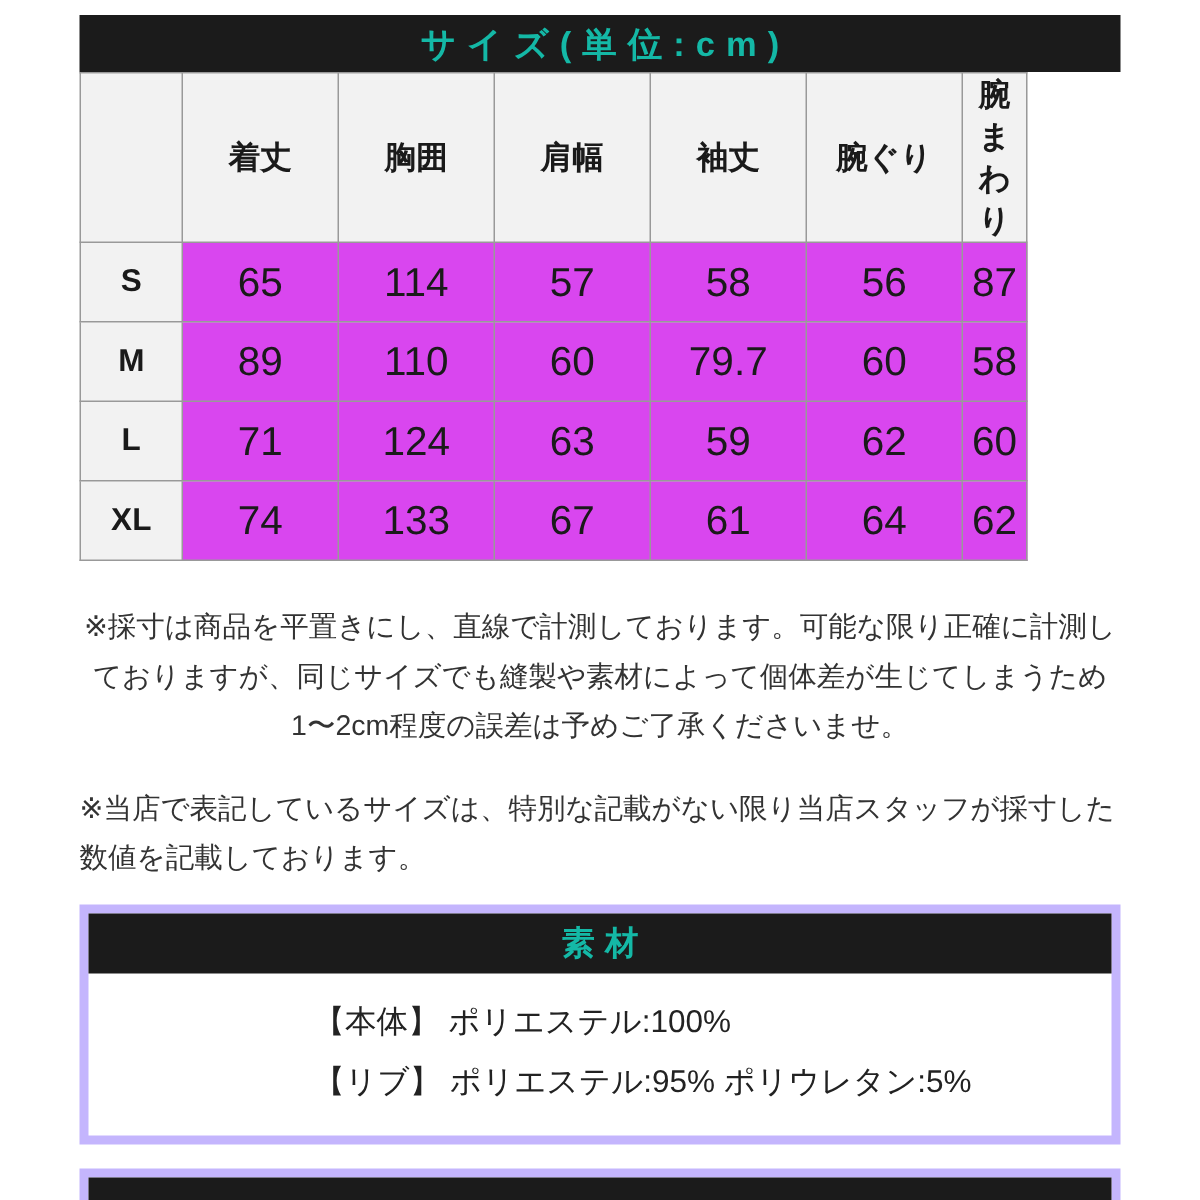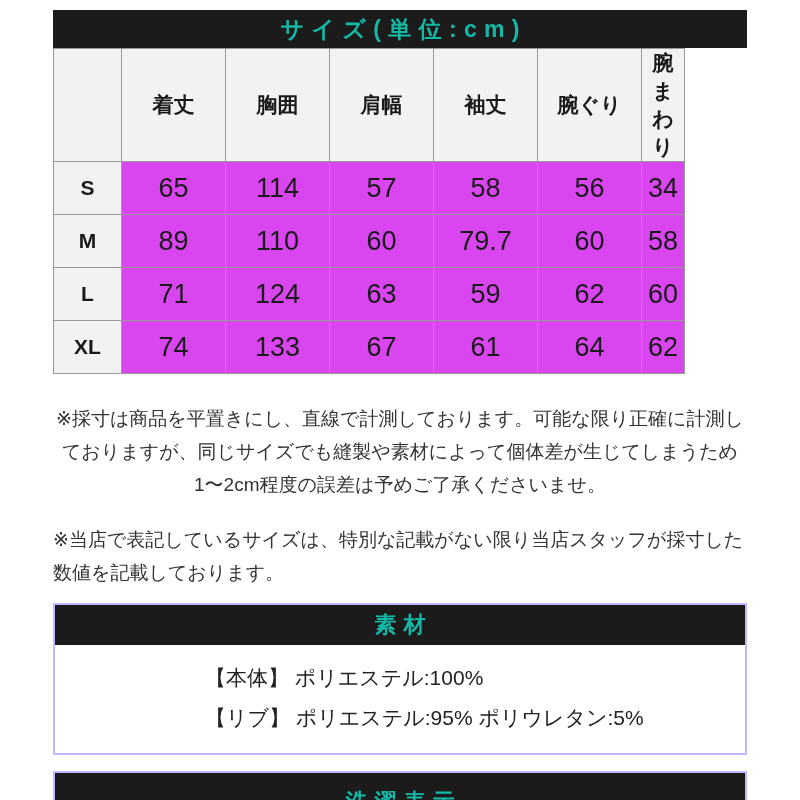--- a/index.html
+++ b/index.html
@@ -21,21 +21,21 @@
   table.size-table tr.datarow{height:53px;}
   table.size-table td.rowlabel{background:#f2f2f2;font-weight:bold;font-size:21px;}
   table.size-table td.val{font-size:27px;}
 
   
   .note{width:694px;font-size:19px;line-height:1.74;color:#333;margin:0;}
   .note.first{margin-top:28px;text-align:center;}
   .note.second{margin-top:22px;}
 
   
-  .section-box{border:2px solid #c4b5fd;}
+  .section-box{border:6px solid #c4b5fd;}
   .section-box.material{margin-top:14px;}
   .section-box.care{margin-top:16px;}
   .material-lines{padding:13px 10px 15px 150px;}
   .material-line{font-size:21px;line-height:40px;color:#222;}
   .care-row{height:77px;display:flex;align-items:center;justify-content:center;gap:11px;}
   .care-row svg{display:block;}
 </style>
 </head>
 <body>
 
@@ -63,21 +63,21 @@
       <th>腕ぐり</th>
       <th>腕まわり</th>
     </tr>
     <tr class="datarow">
       <td class="rowlabel">S</td>
       <td class="val">65</td>
       <td class="val">114</td>
       <td class="val">57</td>
       <td class="val">58</td>
       <td class="val">56</td>
-      <td class="val">34</td>
+      <td class="val">87</td>
     </tr>
     <tr class="datarow">
       <td class="rowlabel">M</td>
       <td class="val">89</td>
       <td class="val">110</td>
       <td class="val">60</td>
       <td class="val">79.7</td>
       <td class="val">60</td>
       <td class="val">58</td>
     </tr>

